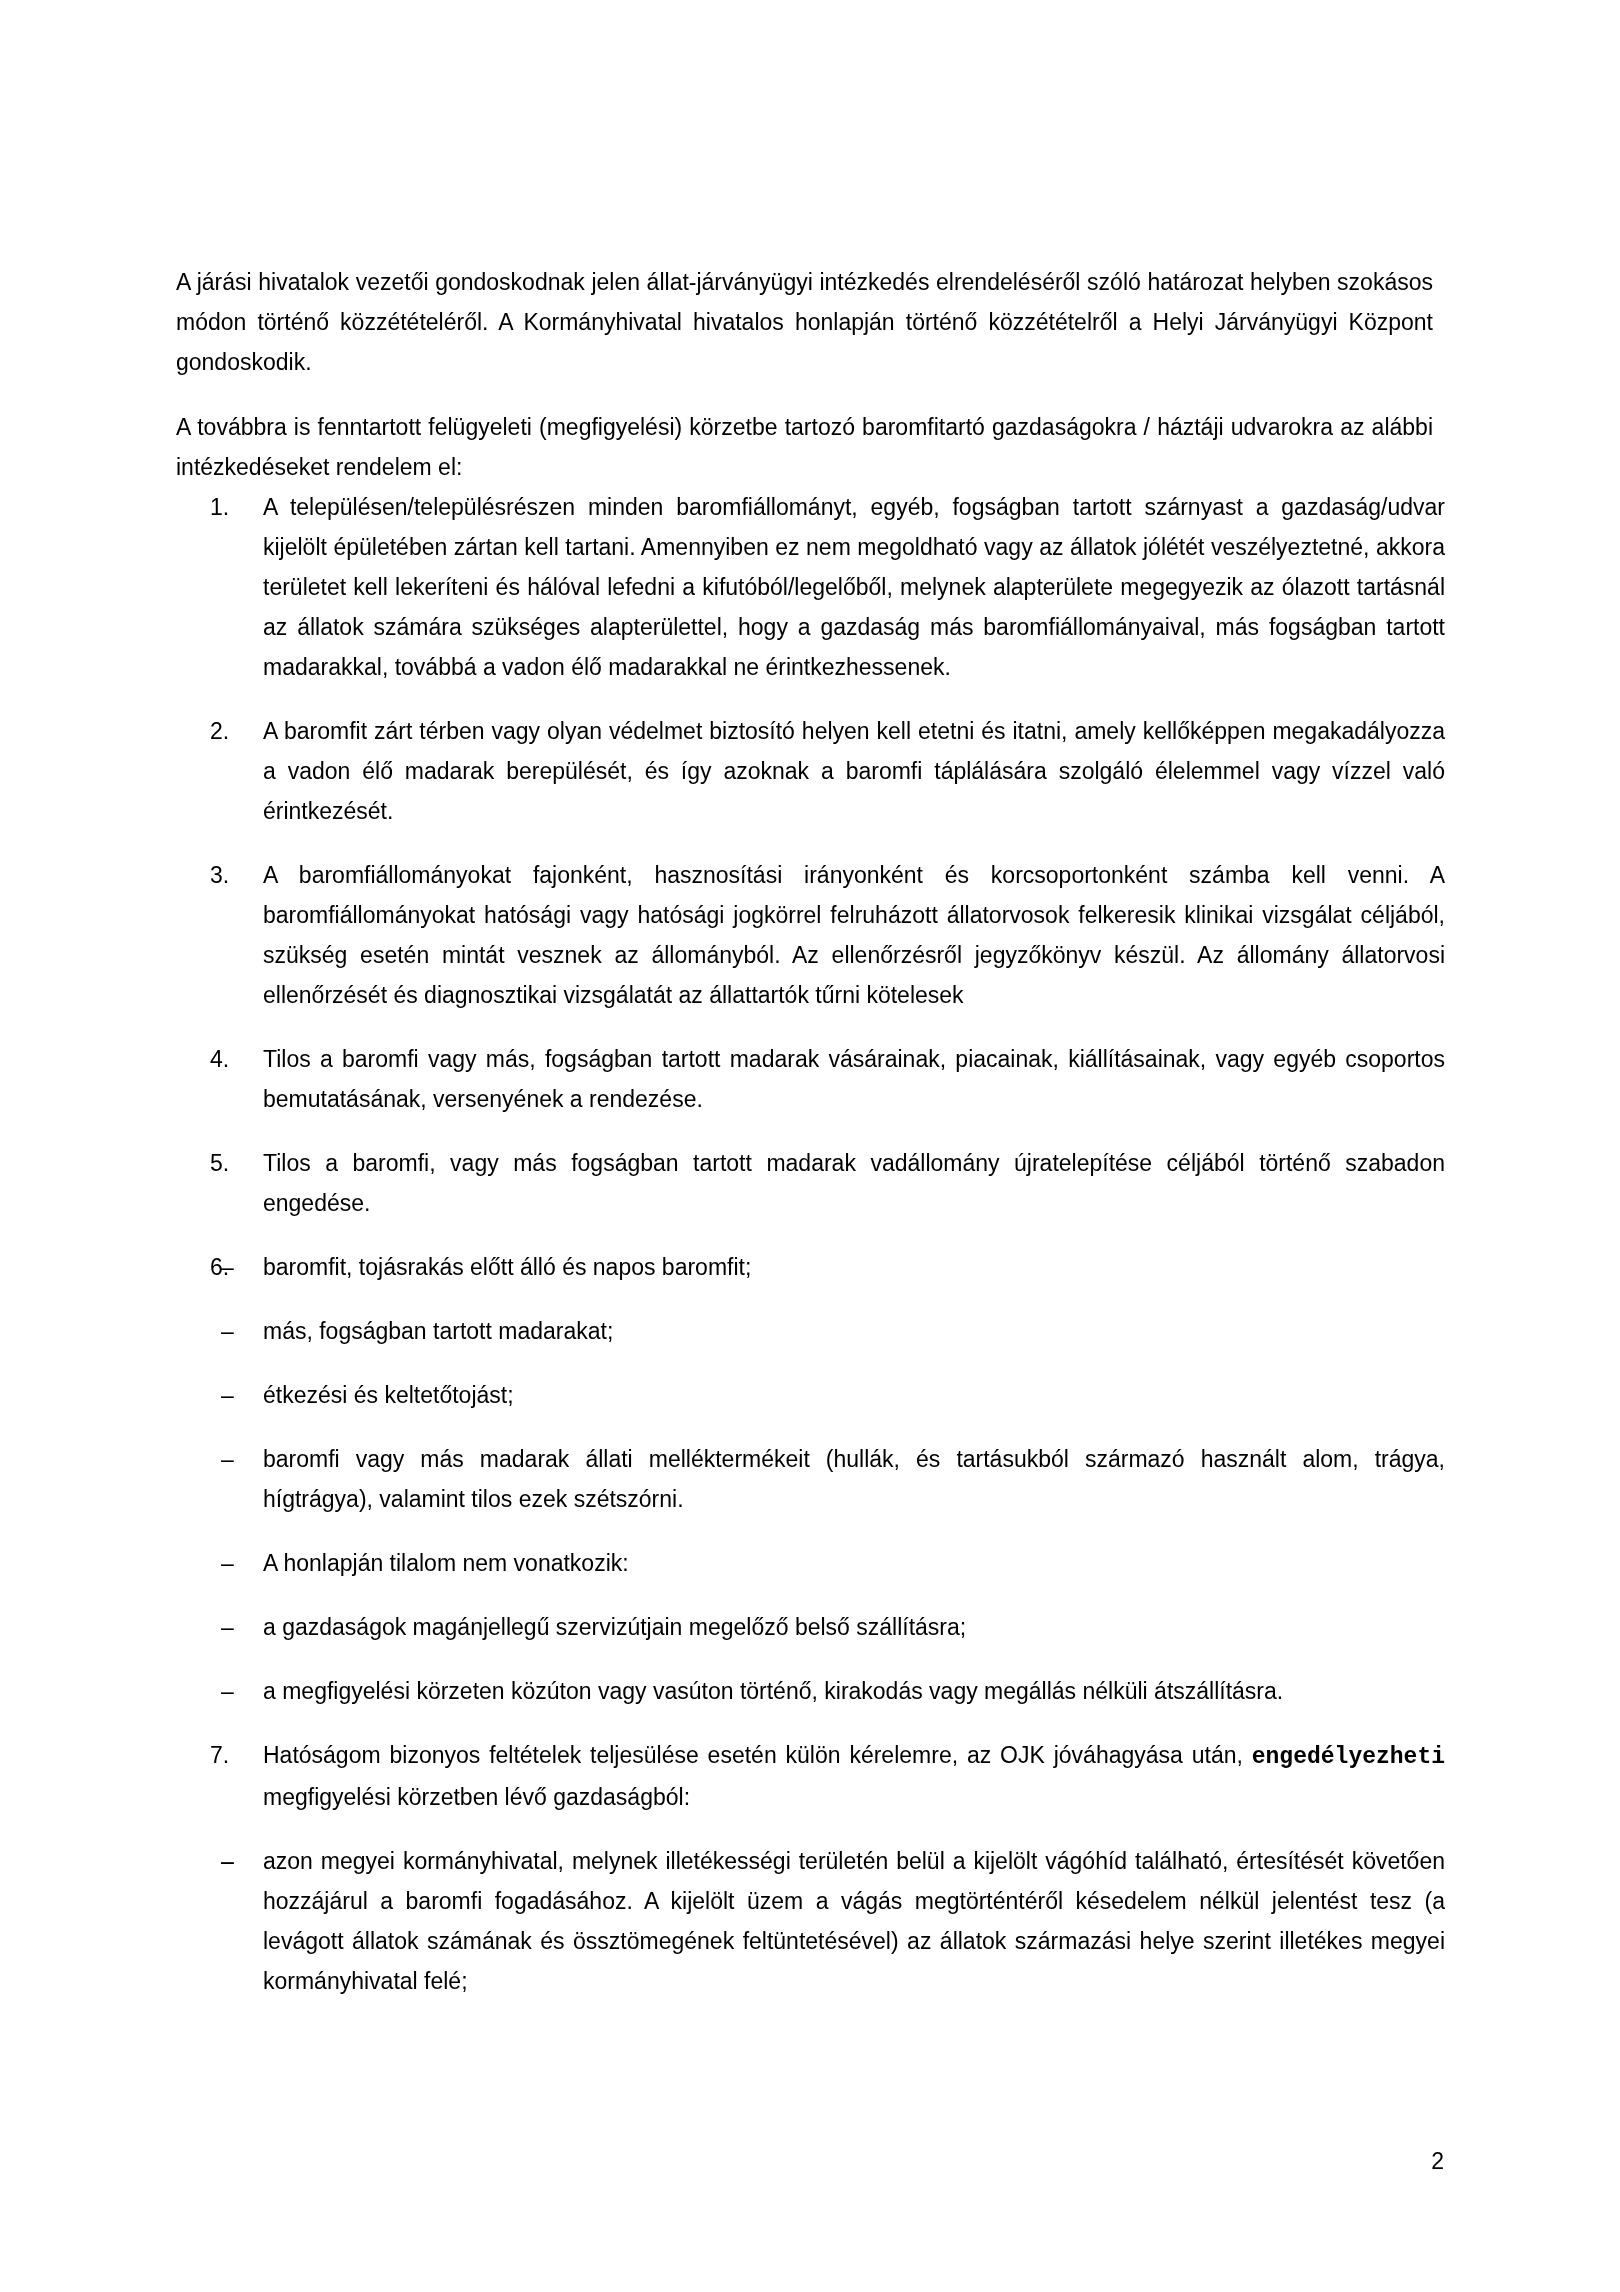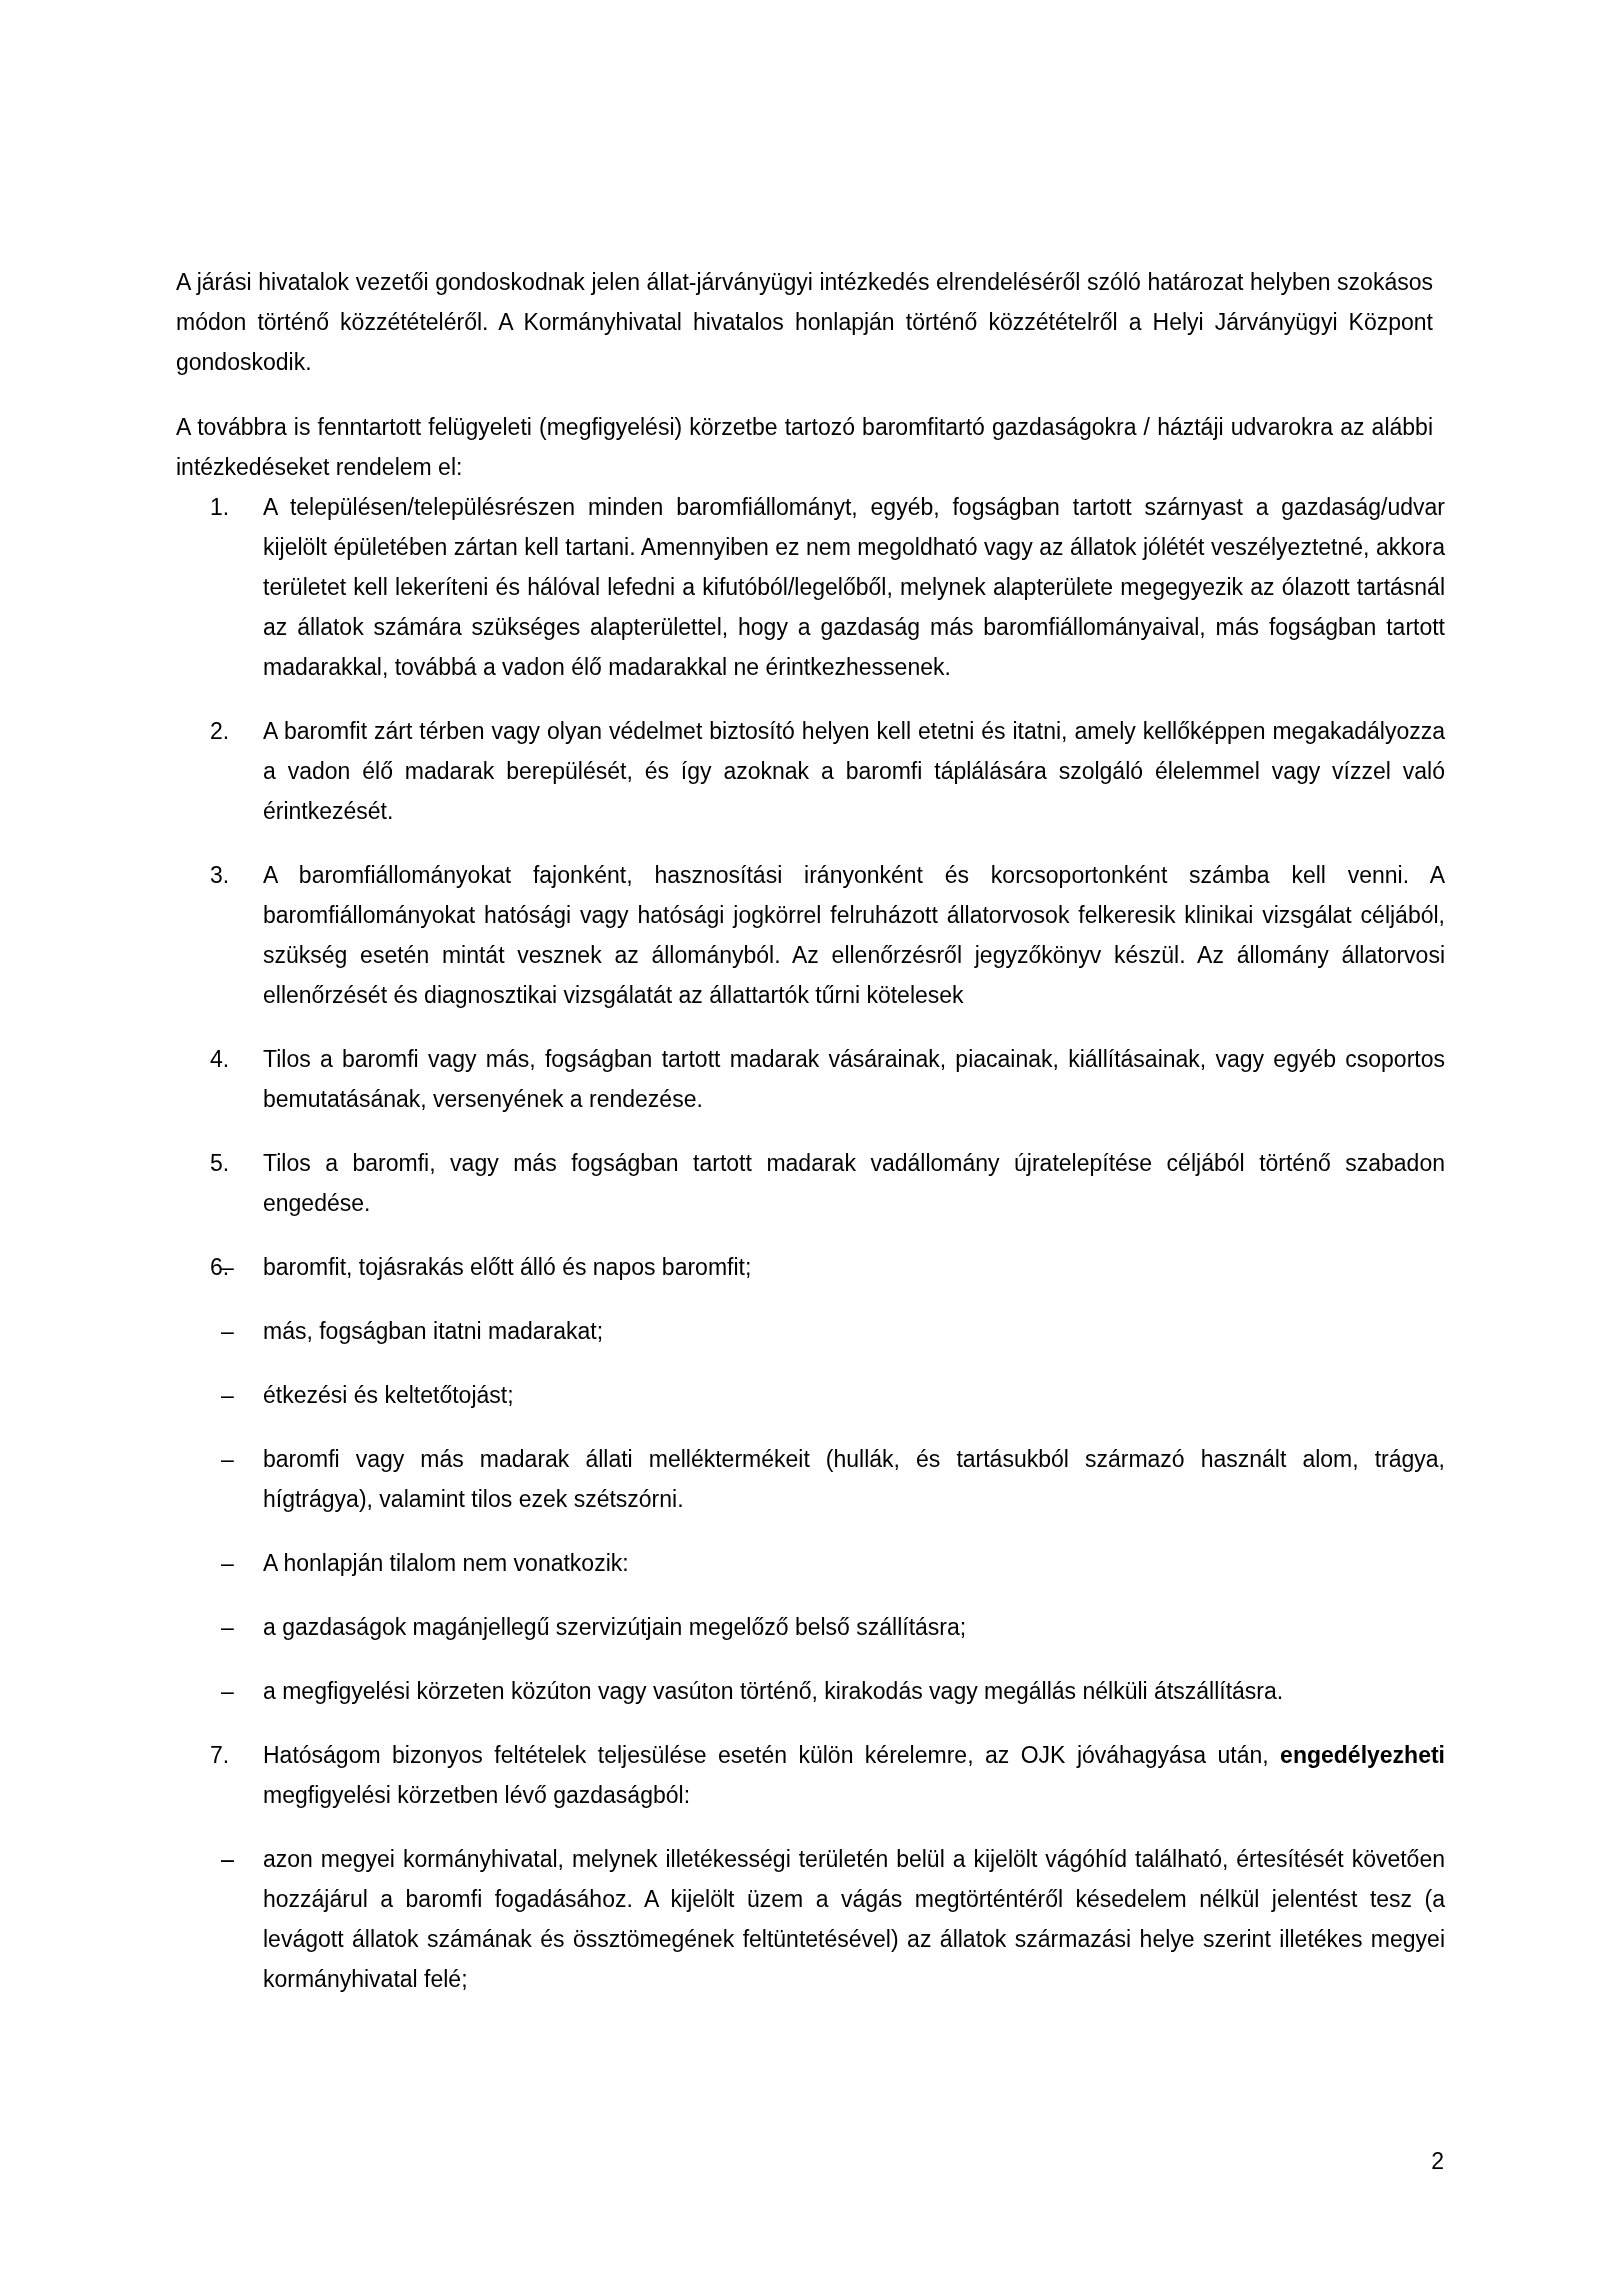--- a/index.html
+++ b/index.html
@@ -76,21 +76,21 @@
   }
   ul.dash-list > li .marker {
     position: absolute;
     left: 45px;
     top: 0;
     font-size: 23px;
   }
 
   .tight > li { margin-bottom: 24px; }
 
-  b, strong { font-weight: bold; }
+  b, strong { font-weight: bold; font-family: Liberation Mono, monospace; }
 
   .lead-bold-line {
     margin: 0 0 24px 0;
     text-align: justify;
   }
 
   .page-number {
     position: absolute;
     left: 0;
     right: 176px;
@@ -136,21 +136,21 @@
       </li>
     </ol>
 
     <ul class="dash-list tight">
       <li>
         <span class="marker">–</span>
         <span class="content">baromfit, tojásrakás előtt álló és napos baromfit;</span>
       </li>
       <li>
         <span class="marker">–</span>
-        <span class="content">más, fogságban itatni madarakat;</span>
+        <span class="content">más, fogságban tartott madarakat;</span>
       </li>
       <li>
         <span class="marker">–</span>
         <span class="content">étkezési és keltetőtojást;</span>
       </li>
       <li>
         <span class="marker">–</span>
         <span class="content">baromfi vagy más madarak állati melléktermékeit (hullák, és tartásukból származó használt alom, trágya, hígtrágya), valamint tilos ezek szétszórni.</span>
       </li>
       <li>

